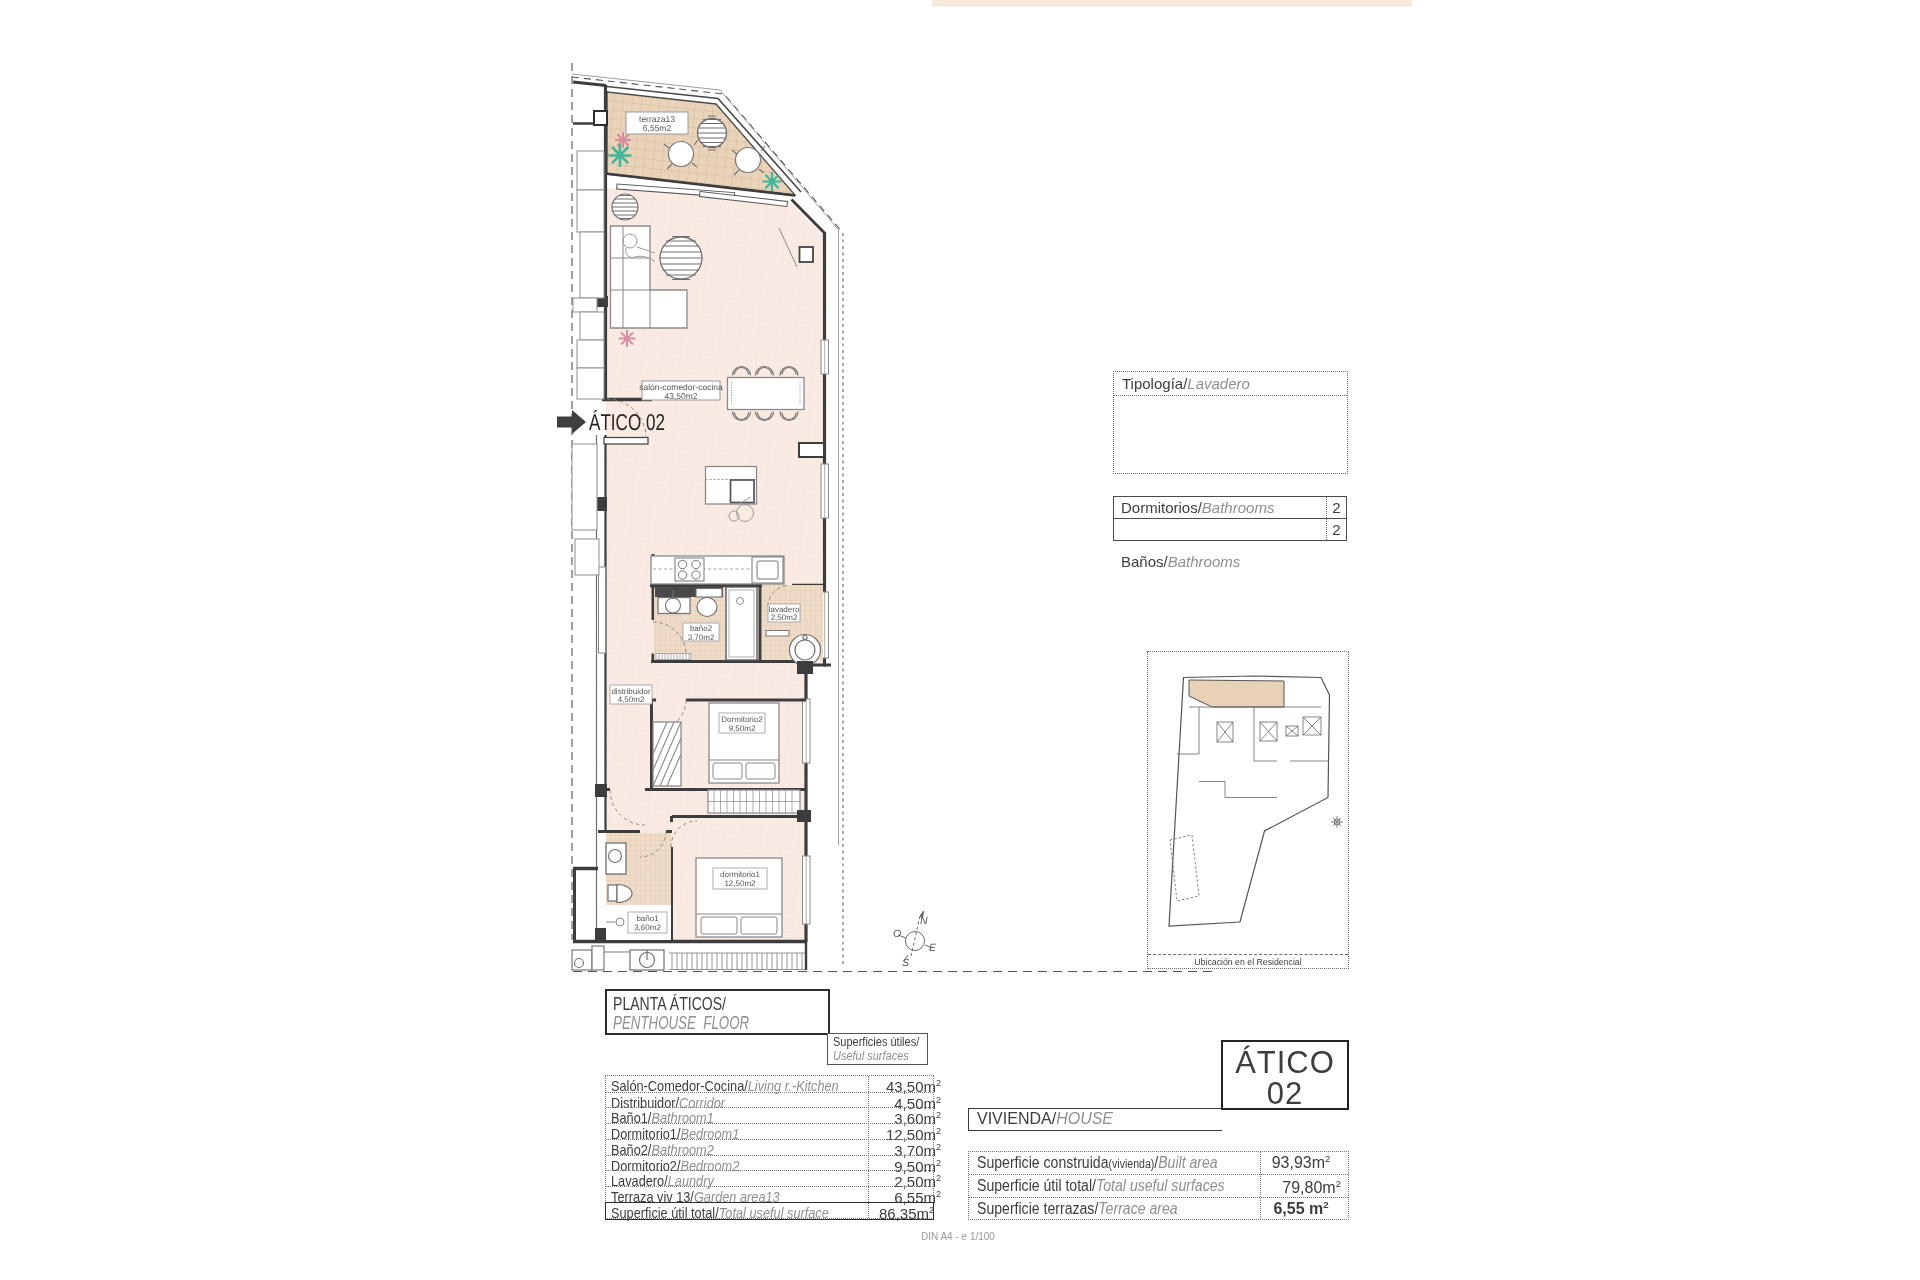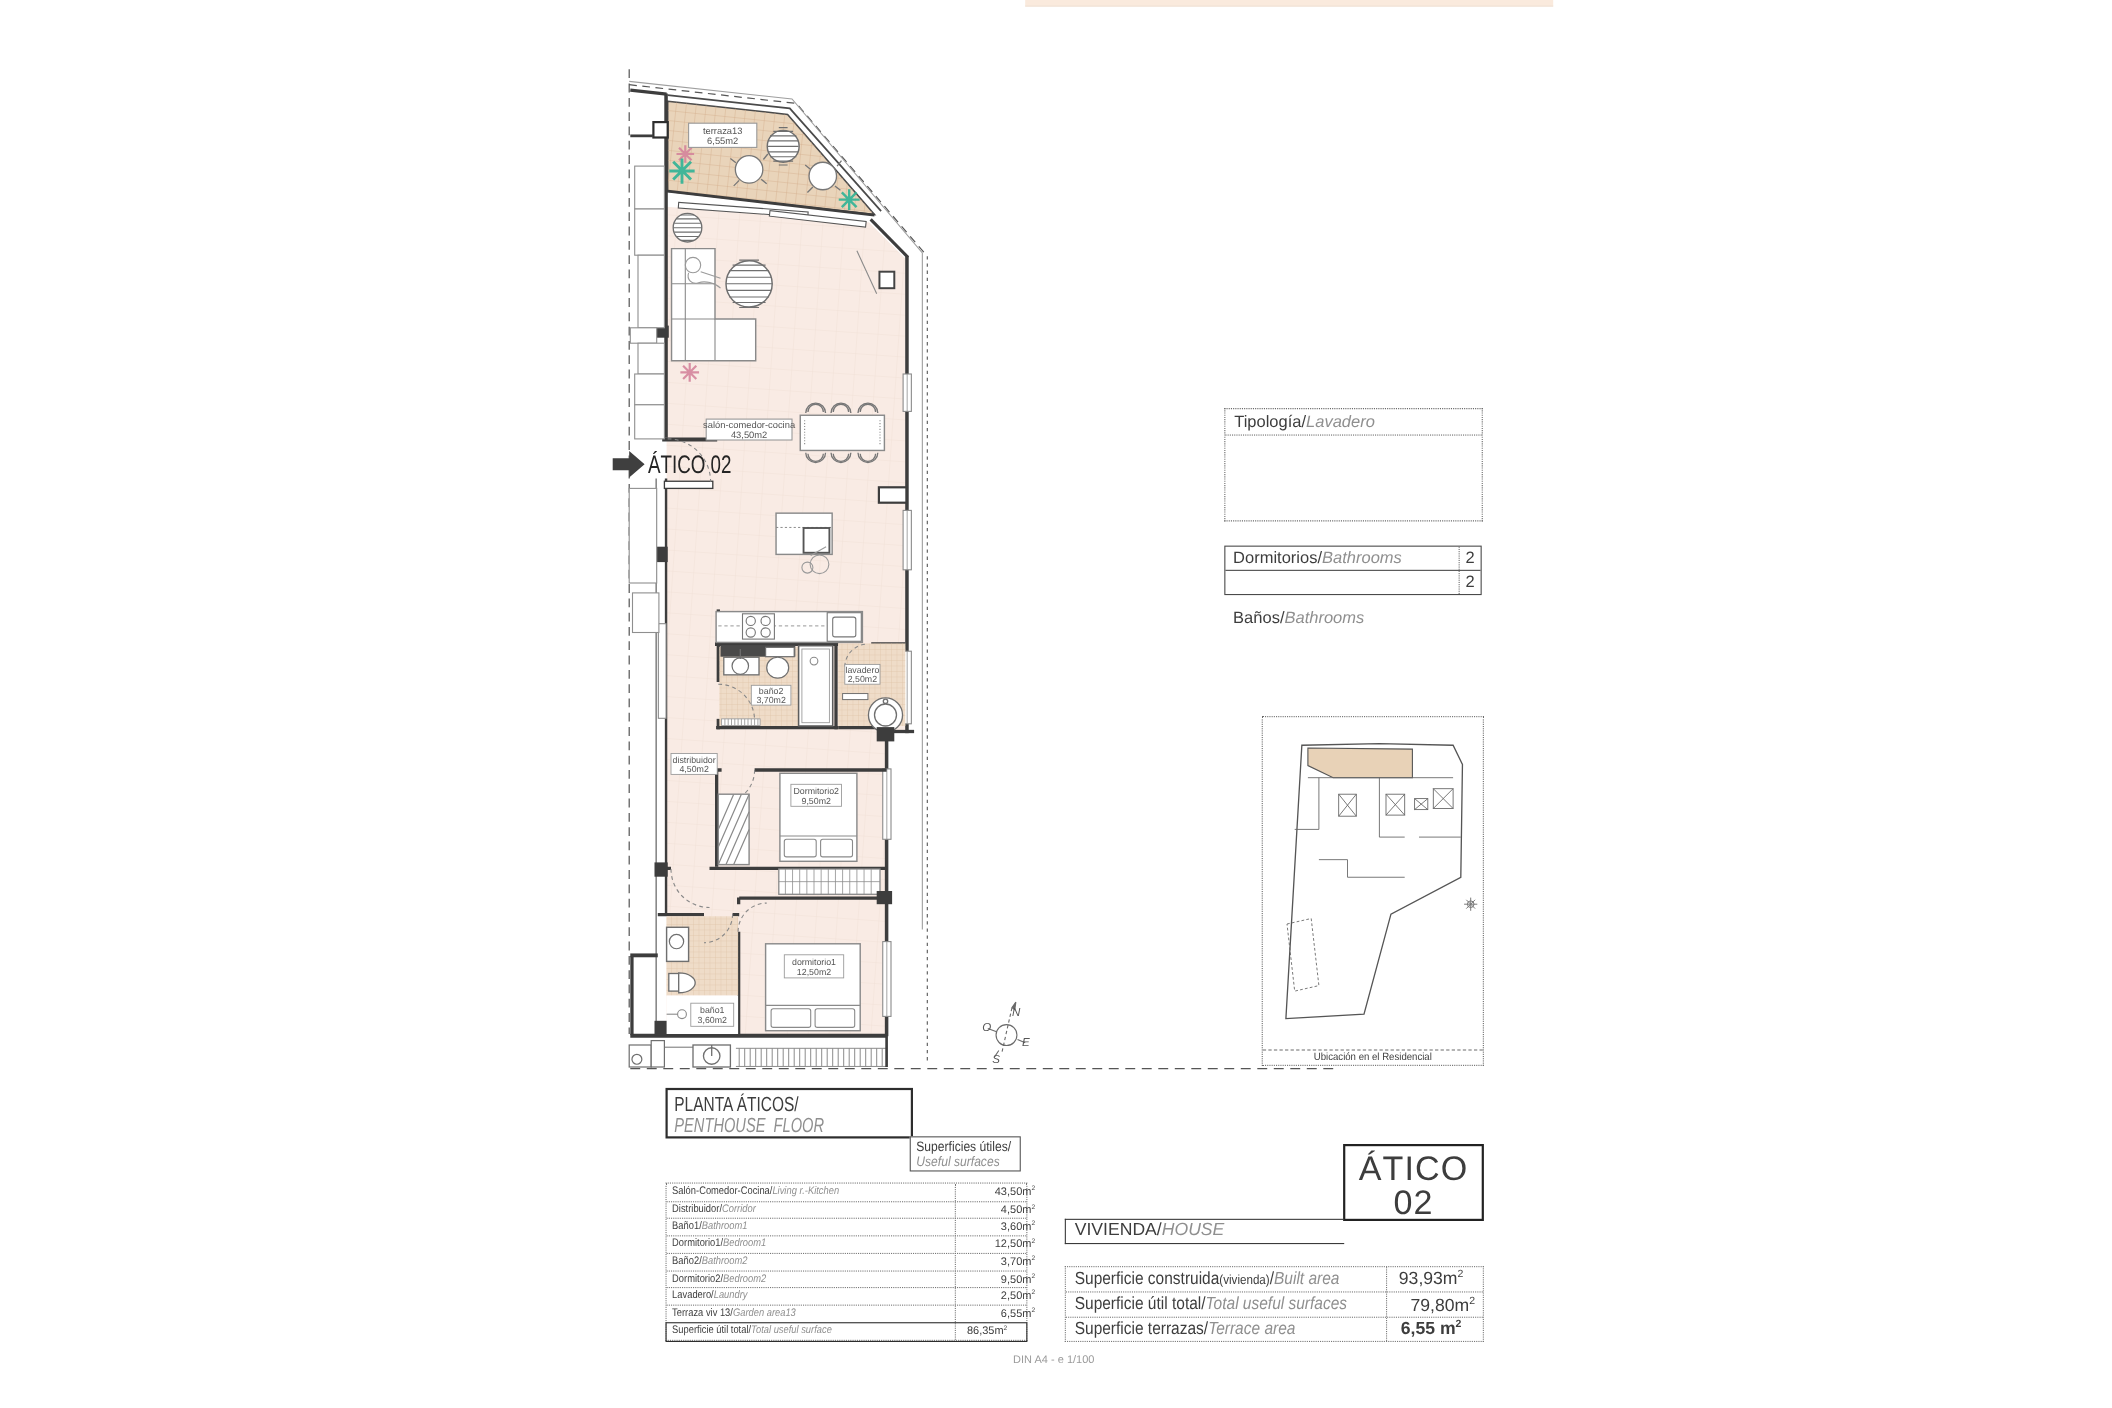--- a/index.html
+++ b/index.html
@@ -462,21 +462,21 @@
 <div class="abs" style="left:605px;top:989px;width:221px;height:42px;border:2px solid #2d2d2d;">
   <div class="abs dark" style="left:6px;top:2px;font-size:18.5px;white-space:nowrap;transform:scaleX(0.76);transform-origin:0 0;">PLANTA ÁTICOS/</div>
   <div class="abs it" style="left:6px;top:21px;font-size:18.5px;white-space:nowrap;transform:scaleX(0.72);transform-origin:0 0;">PENTHOUSE&nbsp; FLOOR</div>
 </div>
 
 <div class="abs" style="left:827px;top:1033px;width:99px;height:30px;border:1px solid #555;background:#fff;">
   <div class="abs dark" style="left:5px;top:1px;font-size:12.5px;white-space:nowrap;transform:scaleX(0.88);transform-origin:0 0;">Superficies útiles/</div>
   <div class="abs it" style="left:5px;top:15px;font-size:12.5px;white-space:nowrap;transform:scaleX(0.88);transform-origin:0 0;">Useful surfaces</div>
 </div>
 
-<div id="ltable" class="abs" style="left:605px;top:1075px;width:327px;height:142px;border:1px dotted #777;font-size:10px;">
+<div id="ltable" class="abs" style="left:605px;top:1075px;width:327px;height:142px;border:1px dotted #777;font-size:15px;">
   <div class="abs" style="left:262px;top:0;height:142px;border-left:1px dotted #777;"></div>
   <div class="abs" style="left:0;top:0;width:327px;height:15.7px;">
     <div class="abs dark" style="left:5px;top:1px;white-space:nowrap;transform:scaleX(0.85);transform-origin:0 0;">Salón-Comedor-Cocina/<span class="it">Living r.-Kitchen</span></div>
     <div class="abs dark" style="left:263px;top:2px;width:72px;text-align:right;">43,50m<sup>2</sup></div>
   </div>
   <div class="abs" style="left:0;top:15.7px;width:327px;height:15.7px;border-top:1px dotted #777;">
     <div class="abs dark" style="left:5px;top:1px;white-space:nowrap;transform:scaleX(0.85);transform-origin:0 0;">Distribuidor/<span class="it">Corridor</span></div>
     <div class="abs dark" style="left:263px;top:2px;width:72px;text-align:right;">4,50m<sup>2</sup></div>
   </div>
   <div class="abs" style="left:0;top:31.4px;width:327px;height:15.7px;border-top:1px dotted #777;">

